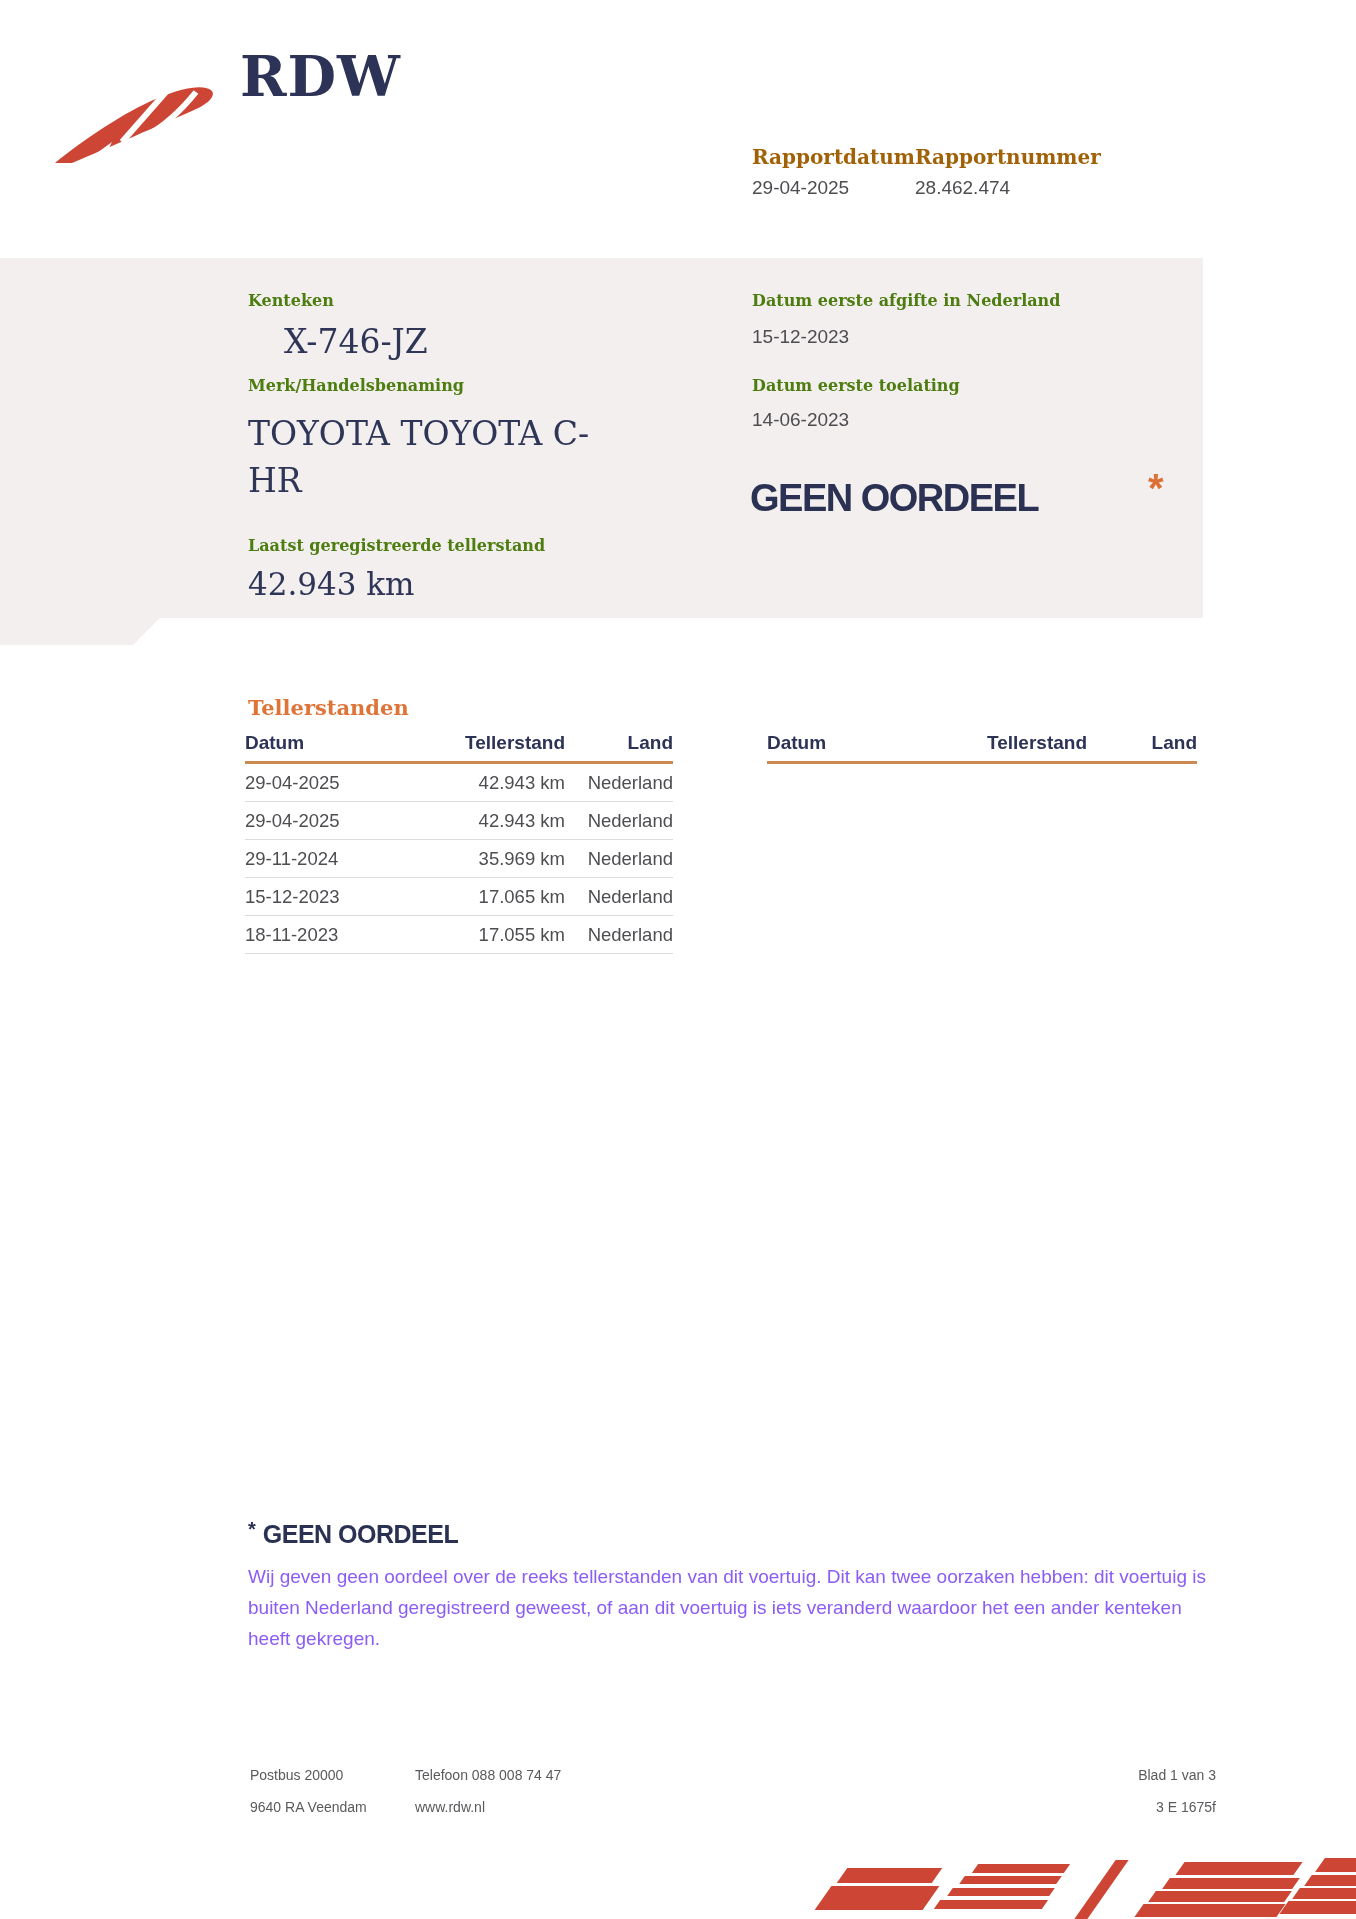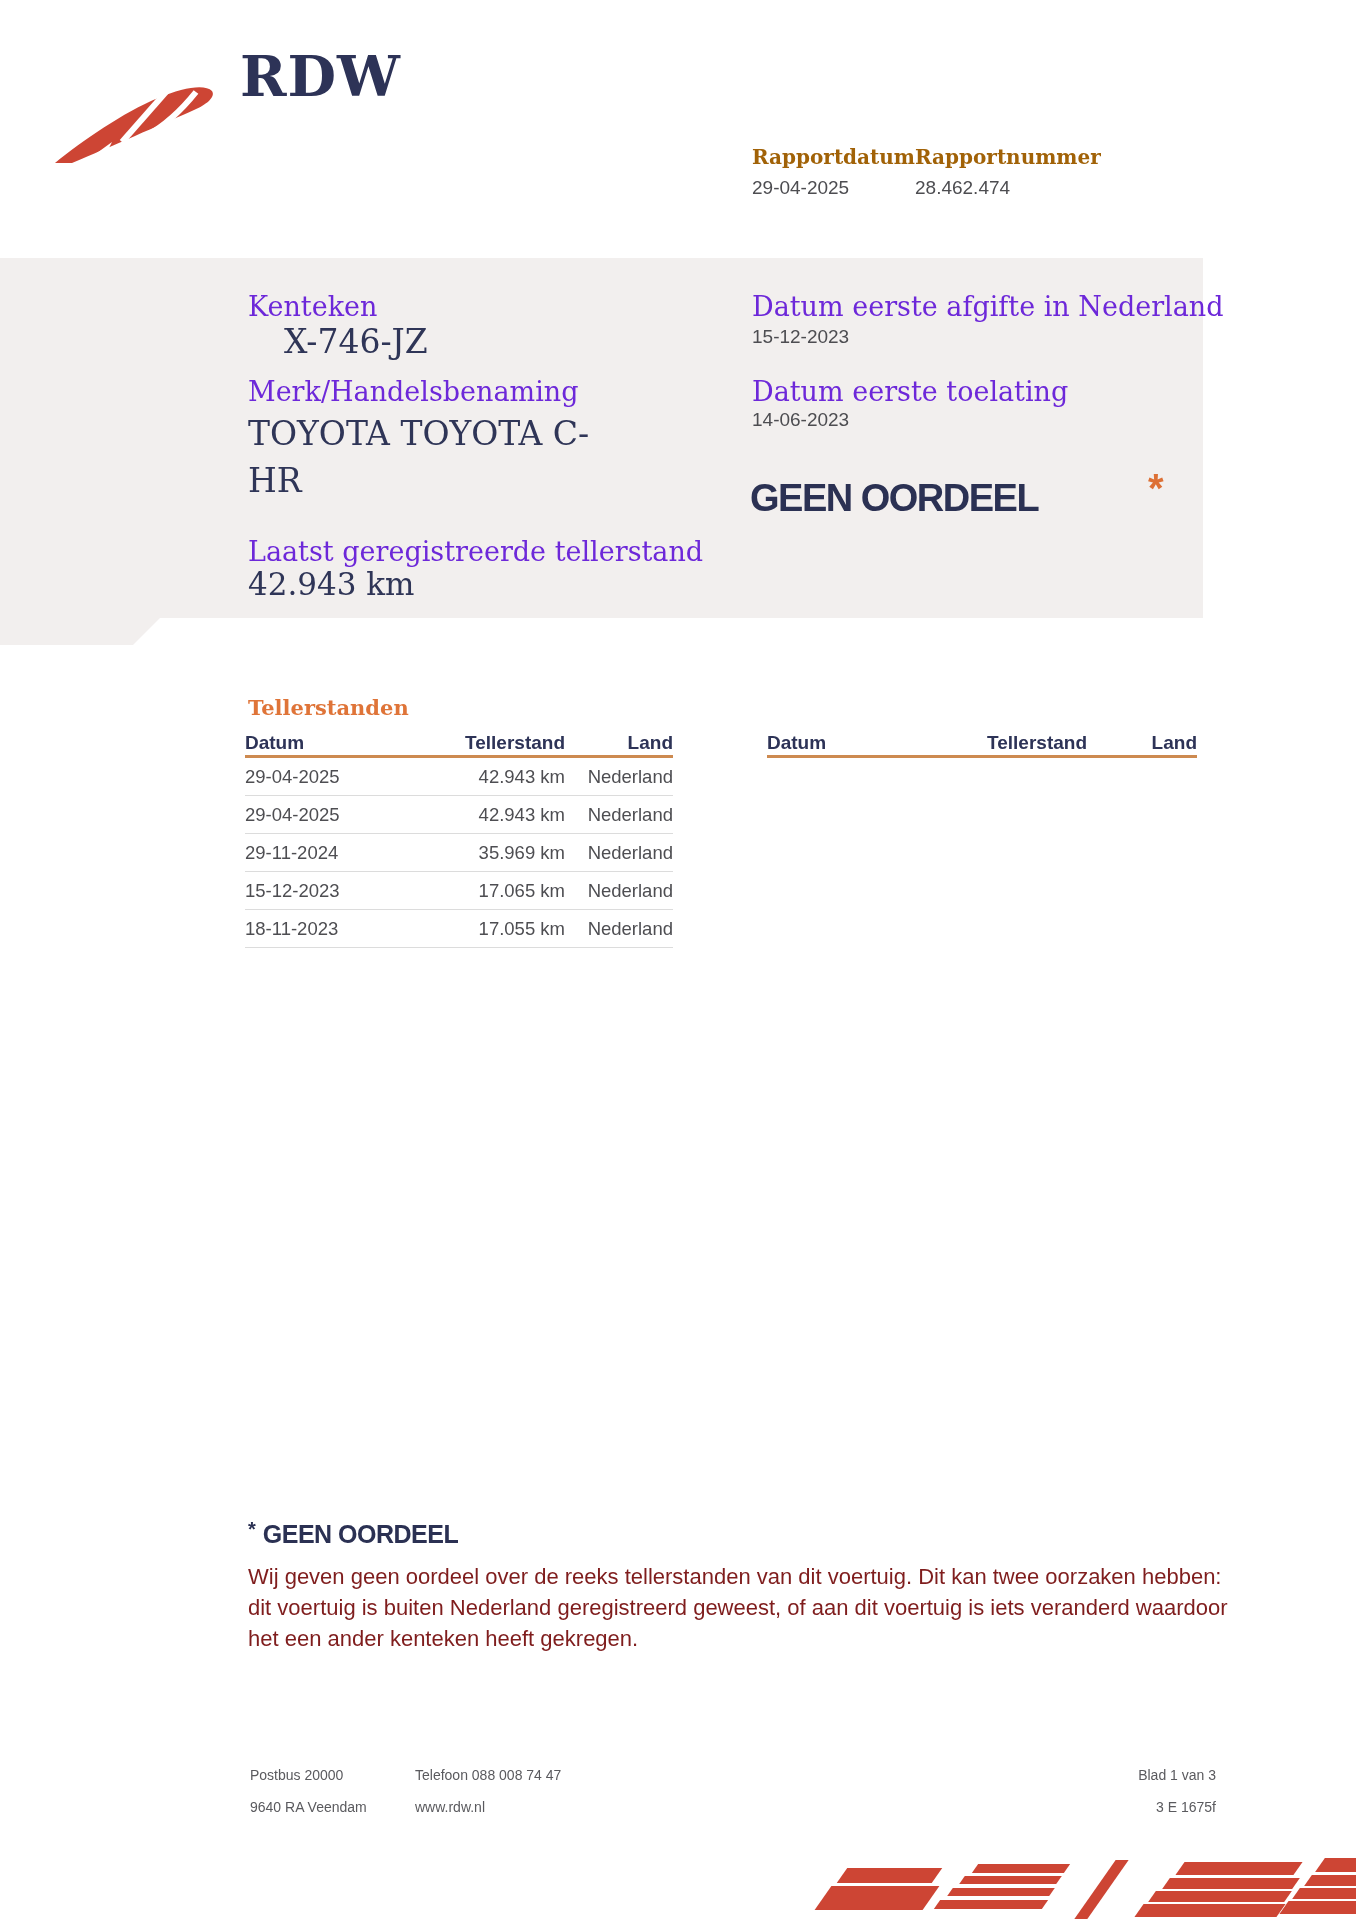--- a/index.html
+++ b/index.html
@@ -15,41 +15,41 @@
   .logo-text{left:240px;top:48px;font-size:56px;font-weight:bold;color:#2d3357;letter-spacing:1px;line-height:1;}
   .doc-title{left:752px;top:68px;font-size:37px;font-weight:bold;color:#dd7a3c;line-height:1.1;}
   .hdr-label{font-size:20px;font-weight:bold;color:#a16207;line-height:1;}
   .hdr-value{font-size:19px;color:#4d4d51;line-height:1;}
 
   
   .panel{
     left:0;top:258px;width:1203px;height:387px;background:#f2efee;
     clip-path:polygon(0 0,1203px 0,1203px 360px,160px 360px,133px 387px,0 387px);
   }
-  .fld-label{font-size:27px;font-weight:normal;color:#6d28d9;line-height:1.1;}
+  .fld-label{font-size:16px;font-weight:bold;color:#4d7c0f;line-height:1.1;}
   .fld-big{font-size:33px;color:#2f3557;line-height:1.2;}
   .fld-value{font-size:19px;color:#4d4d51;line-height:1;}
   .oordeel{font-size:38px;font-weight:bold;color:#2b3153;letter-spacing:-1.5px;line-height:1;}
   .oordeel-ast{font-size:40px;font-weight:bold;color:#dd7035;line-height:1;}
 
   
   .sec-title{font-size:21px;font-weight:bold;color:#df7438;line-height:1;}
   .tbl{width:428px;}
-  .tbl-head{display:flex;border-bottom:3px solid #cd8a50;
+  .tbl-head{display:flex;border-bottom:3px solid #cd8a50;padding-bottom:6px;
     font-size:19px;font-weight:bold;color:#2d3357;line-height:24px;}
   .tbl-row{display:flex;height:37px;align-items:center;border-bottom:1px solid #dcdcdc;
     font-size:18.5px;color:#4e4e52;}
   .c1{flex:0 0 150px;text-align:left;}
   .c2{flex:0 0 170px;text-align:right;}
   .c3{flex:1 1 auto;text-align:right;}
 
   
   .fn-ast{font-size:20px;font-weight:bold;color:#2b3153;vertical-align:7px;margin-right:7px;}
   .fn-title{font-size:25px;font-weight:bold;color:#2b3153;letter-spacing:-0.5px;}
-  .fn-body{width:980px;font-size:22px;line-height:31px;color:#7f1d1d;}
+  .fn-body{width:980px;font-size:19px;line-height:31px;color:#8b5cf6;}
 
   
   .ft{font-size:14px;color:#5a5a5e;line-height:1;}
 
   
   .bar{position:absolute;background:#cd4534;transform:skewX(-35deg);}
 </style>
 </head>
 <body>
 

